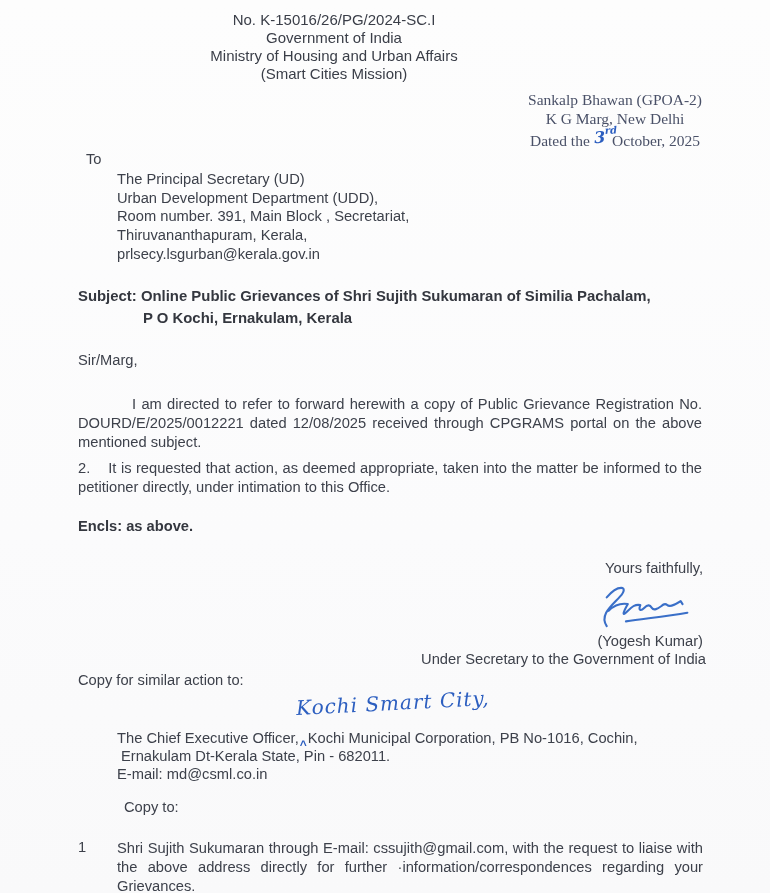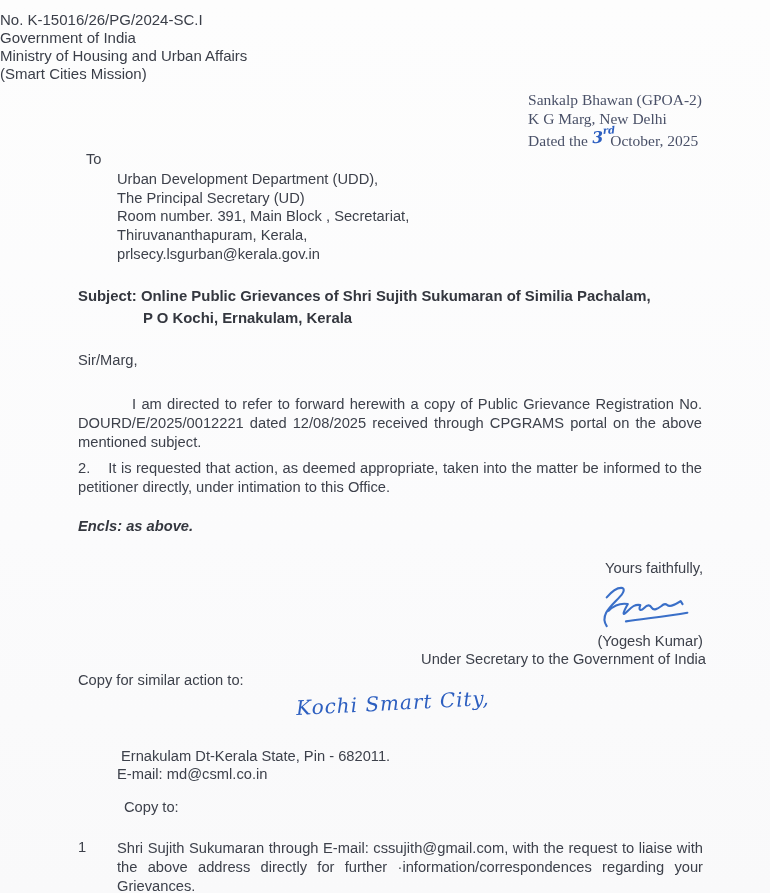--- a/index.html
+++ b/index.html
@@ -9,45 +9,45 @@
     margin:0 auto;
     background:linear-gradient(180deg,#fdfdfd 0%, #fbfbfc 60%, #f9f9fa 100%);
     font-family:"Liberation Sans", sans-serif;
     color:#3d414b;
     font-size:14.7px;
     overflow:hidden;
   }
   .abs { position:absolute; }
 
   
-  .hdr { top:11px; left:0; width:668px; text-align:left; font-size:15px; line-height:18px; color:#3a3e48; }
+  .hdr { top:11px; left:0; width:668px; text-align:center; font-size:15px; line-height:18px; color:#3a3e48; }
   .hdr div { white-space:nowrap; }
 
   
-  .office { top:91px; right:68px; text-align:left; font-family:"Liberation Serif", serif;
+  .office { top:91px; right:68px; text-align:center; font-family:"Liberation Serif", serif;
             font-size:15.5px; line-height:18.5px; color:#4a5168; }
   .hw-day { position:relative; top:-4px; margin:0 -9px 0 4px; color:#2d5fc0;
             font-style:italic; font-weight:bold; font-size:16px;
             font-family:"DejaVu Serif", serif; display:inline-block; transform:rotate(-4deg); z-index:2; }
   .hw-day sup { font-size:10px; position:relative; top:-2px; }
 
   .to { top:151px; left:78px;margin-left:8px; }
   .recipient { top:170px; left:117px; line-height:18.7px; }
 
   .subject { top:286px; left:78px; width:645px; font-weight:bold; color:#34373f; line-height:21.5px; font-size:14.9px; }
   .subject .cont { padding-left:65px; }
 
   .salutation { top:352px; left:78px; }
 
   .para { text-align:justify; line-height:18.9px; }
   .para1 { top:395px; left:78px; width:624px; text-indent:54px; }
   .para2 { top:459px; left:78px; width:624px; }
   .para-num { margin-right:18px; }
 
-  .encls { top:518px; left:78px; font-weight:bold; font-style:italic; color:#34373f; }
+  .encls { top:518px; left:78px; font-weight:bold; color:#34373f; }
 
   .valediction { top:560px; right:67px; }
   .signature { top:582px; left:583px; width:130px; height:48px; }
   .sig-name { top:633px; right:67px; }
   .sig-title { top:651px; right:64px; }
 
   .cfsa-heading { top:672px; left:78px; }
   .hw-annotation { top:691px; left:296px; color:#2d5fc0; font-size:20px; font-style:italic;
                    font-family:"DejaVu Serif", serif; transform:rotate(-3deg); white-space:nowrap; letter-spacing:1px; }
   .cc-line1 { top:730px; left:117px; white-space:nowrap; }
@@ -73,22 +73,22 @@
   </div>
 
   <div class="abs office">
     <div>Sankalp Bhawan (GPOA-2)</div>
     <div>K G Marg, New Delhi</div>
     <div><span>Dated the</span><span class="hw-day"><span>3</span><sup>rd</sup></span> <span>October, 2025</span></div>
   </div>
 
   <div class="abs to">To</div>
   <div class="abs recipient">
+    <div>The Principal Secretary (UD)</div>
     <div>Urban Development Department (UDD),</div>
-    <div>The Principal Secretary (UD)</div>
     <div>Room number. 391, Main Block , Secretariat,</div>
     <div>Thiruvananthapuram, Kerala,</div>
     <div>prlsecy.lsgurban@kerala.gov.in</div>
   </div>
 
   <div class="abs subject">
     <div><span>Subject:</span> <span>Online Public Grievances of Shri Sujith Sukumaran of Similia Pachalam,</span></div>
     <div class="cont">P O Kochi, Ernakulam, Kerala</div>
   </div>
 
@@ -104,20 +104,21 @@
     <g fill="none" stroke="#3a6fc8" stroke-width="2.2" stroke-linecap="round" stroke-linejoin="round">
       <path d="M22,16 C34,2 46,4 36,15 C28,24 14,34 22,46 M24,30 C30,24 38,22 44,23 C40,30 37,37 43,31 C49,25 52,23 57,24 C55,29 57,31 61,27 C65,23 67,24 69,27 C71,30 75,28 79,25 C81,23 83,22 85,24 C87,26 93,24 99,20 M99,20 L101,23"></path>
       <path d="M42,41 C62,38 84,36 106,32"></path>
     </g>
   </svg>
   <div class="abs sig-name">(Yogesh Kumar)</div>
   <div class="abs sig-title">Under Secretary to the Government of India</div>
 
   <div class="abs cfsa-heading">Copy for similar action to:</div>
   <div class="abs hw-annotation">Kochi Smart City,</div>
+  <div class="abs cc-line1"><span>The Chief Executive Officer,</span><span class="caret">^</span><span>Kochi Municipal Corporation, PB No-1016, Cochin,</span></div>
   <div class="abs cc-line2">Ernakulam Dt-Kerala State, Pin - 682011.</div>
   <div class="abs cc-email-line"><span>E-mail:</span> <span class="ulink">md@csml.co.in</span></div>
 
   <div class="abs copyto-heading">Copy to:</div>
   <div class="abs copyto-num">1</div>
   <div class="abs copyto-text"><span>Shri Sujith Sukumaran through E-mail: </span><span class="ulink">cssujith@gmail.com</span><span>, with the request to liaise with the above address directly for further ·information/correspondences regarding your Grievances.</span></div>
 
 </div>
 
 </body></html>

